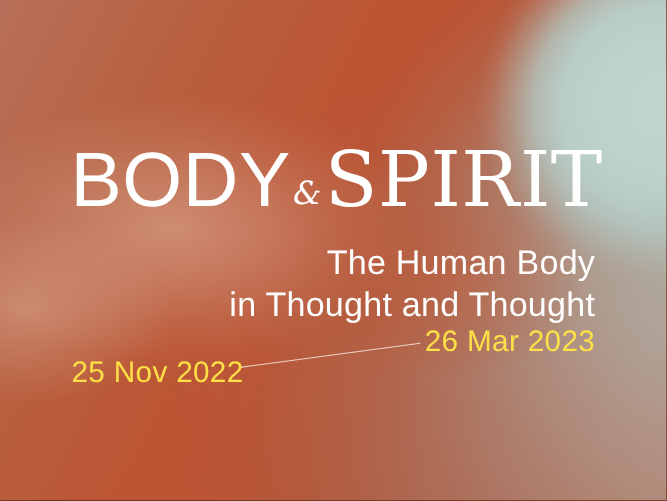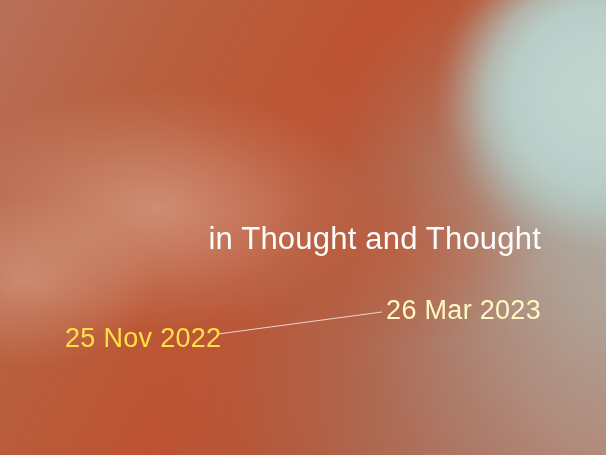--- a/index.html
+++ b/index.html
@@ -173,21 +173,21 @@
     position: absolute;
     left: 0;
     top: 294px;
     width: 541px;
     text-align: right;
     font-family: "Liberation Sans", sans-serif;
     font-weight: 300;
     font-size: 27px;
     line-height: 32px;
     letter-spacing: 0.3px;
-    color: #fef9c3;
+    color: #fde047;
     white-space: nowrap;
   }
   .date-start {
     position: absolute;
     left: 65px;
     top: 322px;
     font-family: "Liberation Sans", sans-serif;
     font-weight: 300;
     font-size: 27px;
     line-height: 32px;
@@ -219,22 +219,28 @@
   <div class="bg-layer bg-base"></div>
   <div class="bg-layer bg-rose"></div>
   <div class="bg-layer bg-haze"></div>
   <div class="bg-layer bg-flare"></div>
   <div class="bg-layer bg-flare2"></div>
   <div class="bg-layer bg-glow"></div>
   <div class="bg-layer bg-sage"></div>
 
   <div class="content">
 
+    <div class="title-row">
+      <span class="title-body">BODY</span>
+      <span class="title-amp">&amp;</span>
+      <span class="title-spirit">SPIRIT</span>
+    </div>
 
     <div class="subtitle">
+      <span class="subtitle-line">The Human Body</span>
       <span class="subtitle-line">in Thought and Thought</span>
     </div>
 
     <div class="date-end">26 Mar 2023</div>
 
     <svg class="date-connector" viewBox="0 0 168 32">
       <line x1="2" y1="28" x2="166" y2="6"></line>
     </svg>
 
     <div class="date-start">25 Nov 2022</div>

